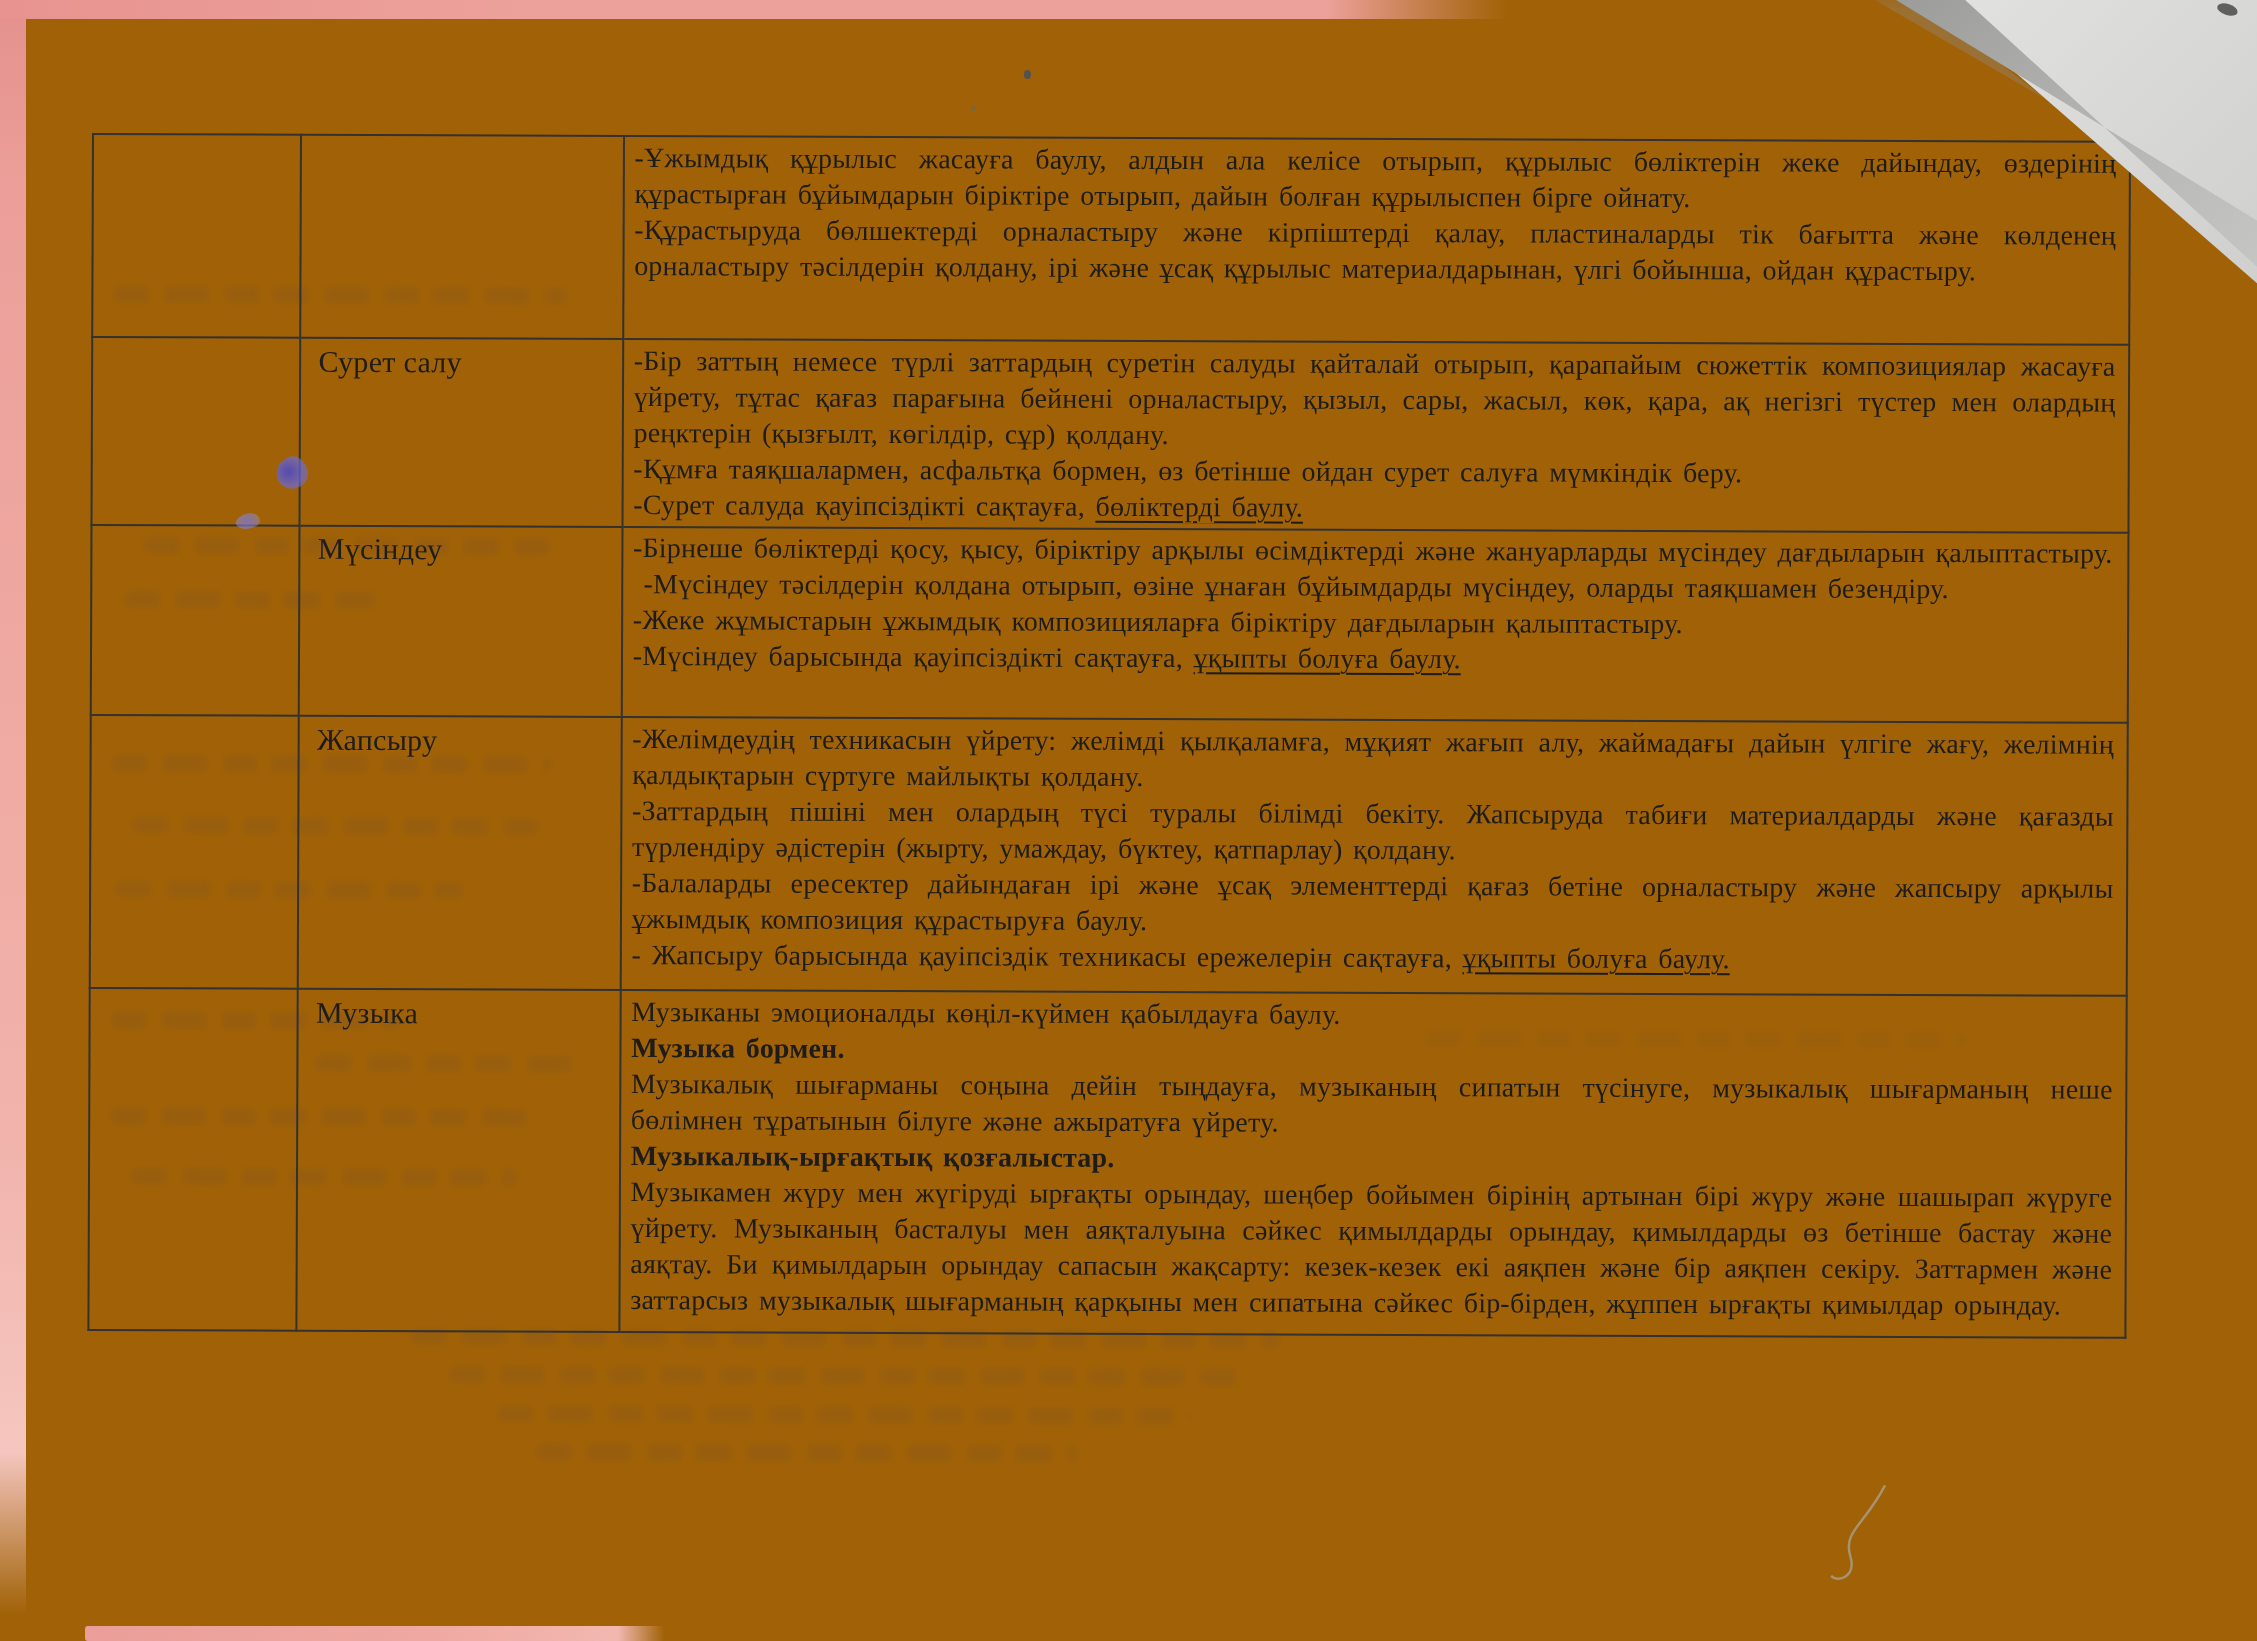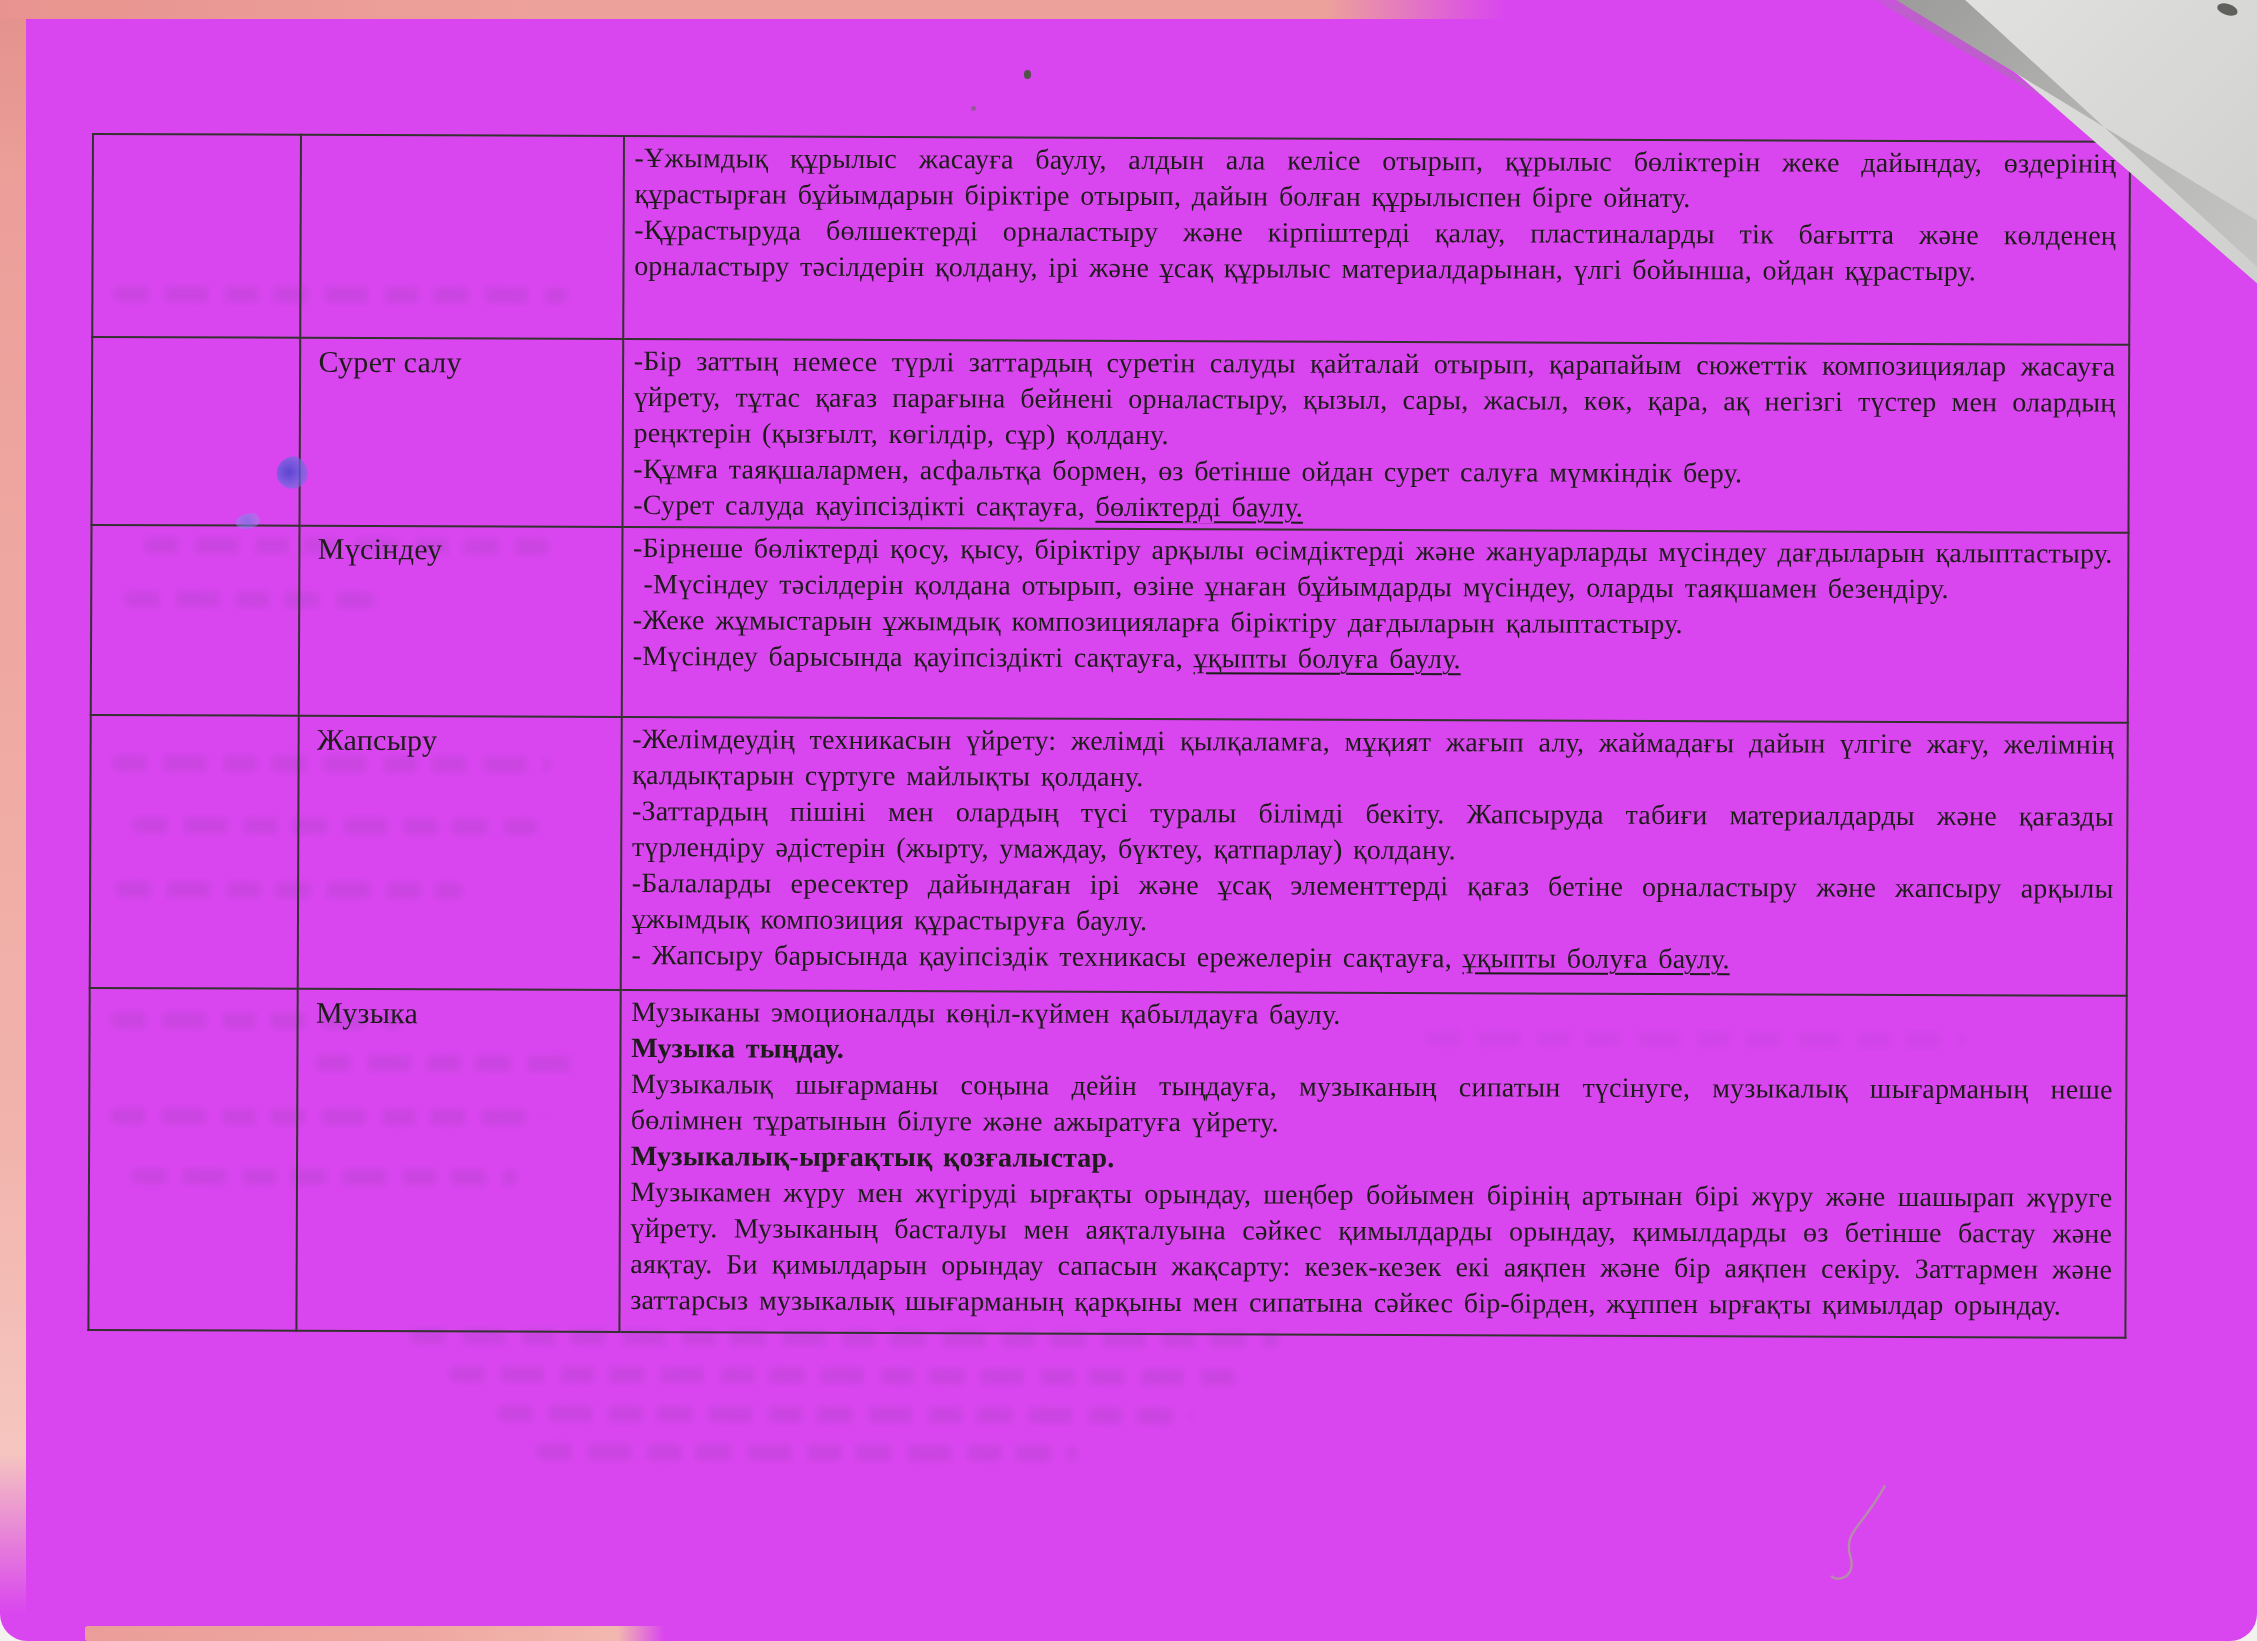--- a/index.html
+++ b/index.html
@@ -2,21 +2,21 @@
 <html><head>
 <meta charset="utf-8">
 <style>
   html,body{margin:0;padding:0;}
   body{
     width:2257px;height:1641px;position:relative;overflow:hidden;
     background:#f3f2ee;
     font-family:"Liberation Serif","DejaVu Serif",serif;
   }
   .page{
-    position:absolute;inset:0;background:#d946ef;border-radius:27px;
+    position:absolute;inset:0;background:#a16207;
   }
   
   .edge-left{
     position:absolute;left:0;top:0;width:26px;height:1614px;
     background:linear-gradient(180deg,#e4918d 0%,#ec9f9a 12%,#efaaa3 45%,#f1b3ac 70%,#f5c6bf 90%,rgba(245,198,191,0) 100%);
   }
   .edge-top{
     position:absolute;left:0;top:0;height:19.3px;width:1506px;
     background:linear-gradient(90deg,#e8938f 0%,#eda19b 35%,#eda19b 88%,rgba(237,161,155,0) 100%);
   }
@@ -171,21 +171,21 @@
               <div class="para"><span>- Жапсыру барысында қауіпсіздік техникасы ережелерін сақтауға, </span><span class="u">ұқыпты болуға баулу.</span></div>
             </td>
           </tr>
           <tr>
             <td class="c1"></td>
             <td class="c2">
               <div class="label">Музыка</div>
             </td>
             <td class="c3">
               <div class="para"><span>Музыканы эмоционалды көңіл-күймен қабылдауға баулу.</span></div>
-              <div class="para b"><span>Музыка тыңдау.</span></div>
+              <div class="para b"><span>Музыка бормен.</span></div>
               <div class="para"><span>Музыкалық шығарманы соңына дейін тыңдауға, музыканың сипатын түсінуге, музыкалық шығарманың неше бөлімнен тұратынын білуге және ажыратуға үйрету.</span></div>
               <div class="para b"><span>Музыкалық-ырғақтық қозғалыстар.</span></div>
               <div class="para"><span>Музыкамен жүру мен жүгіруді ырғақты орындау, шеңбер бойымен бірінің артынан бірі жүру және шашырап жүруге үйрету. Музыканың басталуы мен аяқталуына сәйкес қимылдарды орындау, қимылдарды өз бетінше бастау және аяқтау. Би қимылдарын орындау сапасын жақсарту: кезек-кезек екі аяқпен және бір аяқпен секіру. Заттармен және заттарсыз музыкалық шығарманың қарқыны мен сипатына сәйкес бір-бірден, жұппен ырғақты қимылдар орындау.</span></div>
             </td>
           </tr>
         </tbody>
     </table>
 
     <div class="bleed b1"></div>
     <div class="bleed b2"></div>

